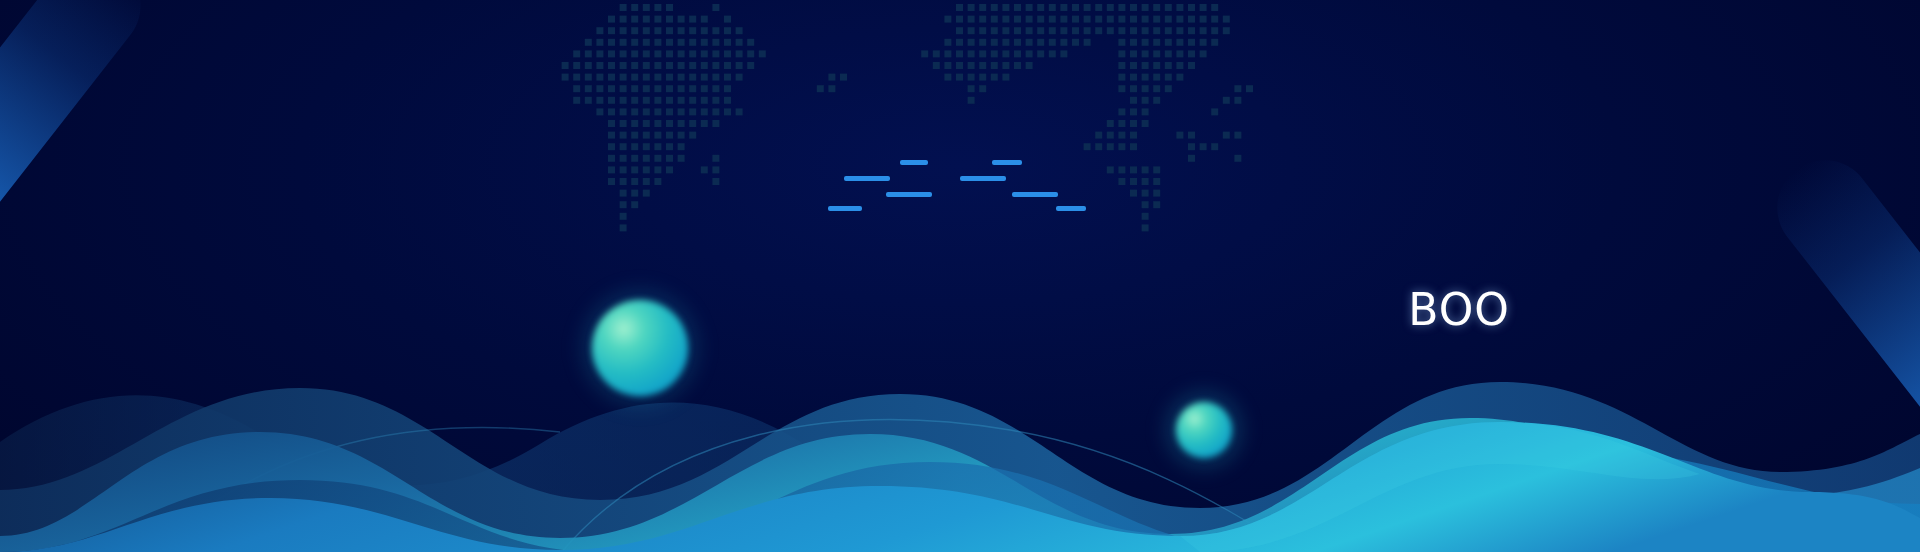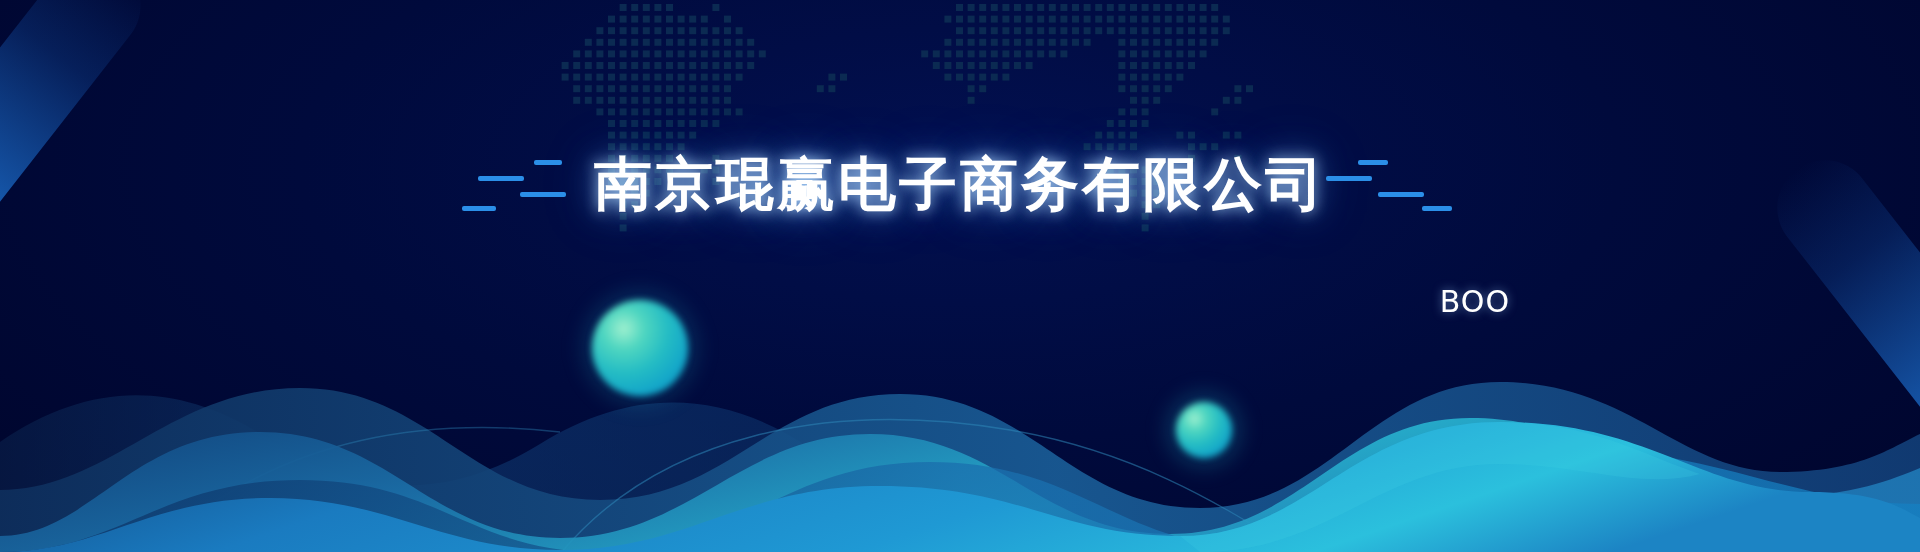--- a/index.html
+++ b/index.html
@@ -124,21 +124,21 @@
     text-align: center;
     z-index: 6;
   }
   #boo-inner {
     display: inline-block;
     width: 1100px;
     text-align: right;
   }
   #boo-text {
     color: #ffffff;
-    font-size: 30px;
+    font-size: 44px;
     font-weight: 400;
     letter-spacing: 1px;
     text-shadow: 0 0 10px rgba(160,205,255,0.55);
     font-family: "DejaVu Sans", "Liberation Sans", sans-serif;
     margin-left: 26px;
   }
 
   
   .orb {
     position: absolute;
@@ -598,21 +598,20 @@
   <div id="title-block">
     <div id="title-row">
 
       <div class="dash-group dg-left">
         <span class="dash d1" style="background: rgb(43, 143, 232);"></span>
         <span class="dash d2" style="background: rgb(43, 143, 232);"></span>
         <span class="dash d3" style="background: rgb(43, 143, 232);"></span>
         <span class="dash d4" style="background: rgb(43, 143, 232);"></span>
       </div>
 
-      <h1 id="company-title" style="margin:0;">南京琨赢电子商务有限公司</h1>
 
       <div class="dash-group dg-right">
         <span class="dash d1" style="background: rgb(43, 143, 232);"></span>
         <span class="dash d2" style="background: rgb(43, 143, 232);"></span>
         <span class="dash d3" style="background: rgb(43, 143, 232);"></span>
         <span class="dash d4" style="background: rgb(43, 143, 232);"></span>
       </div>
 
     </div>
   </div>

